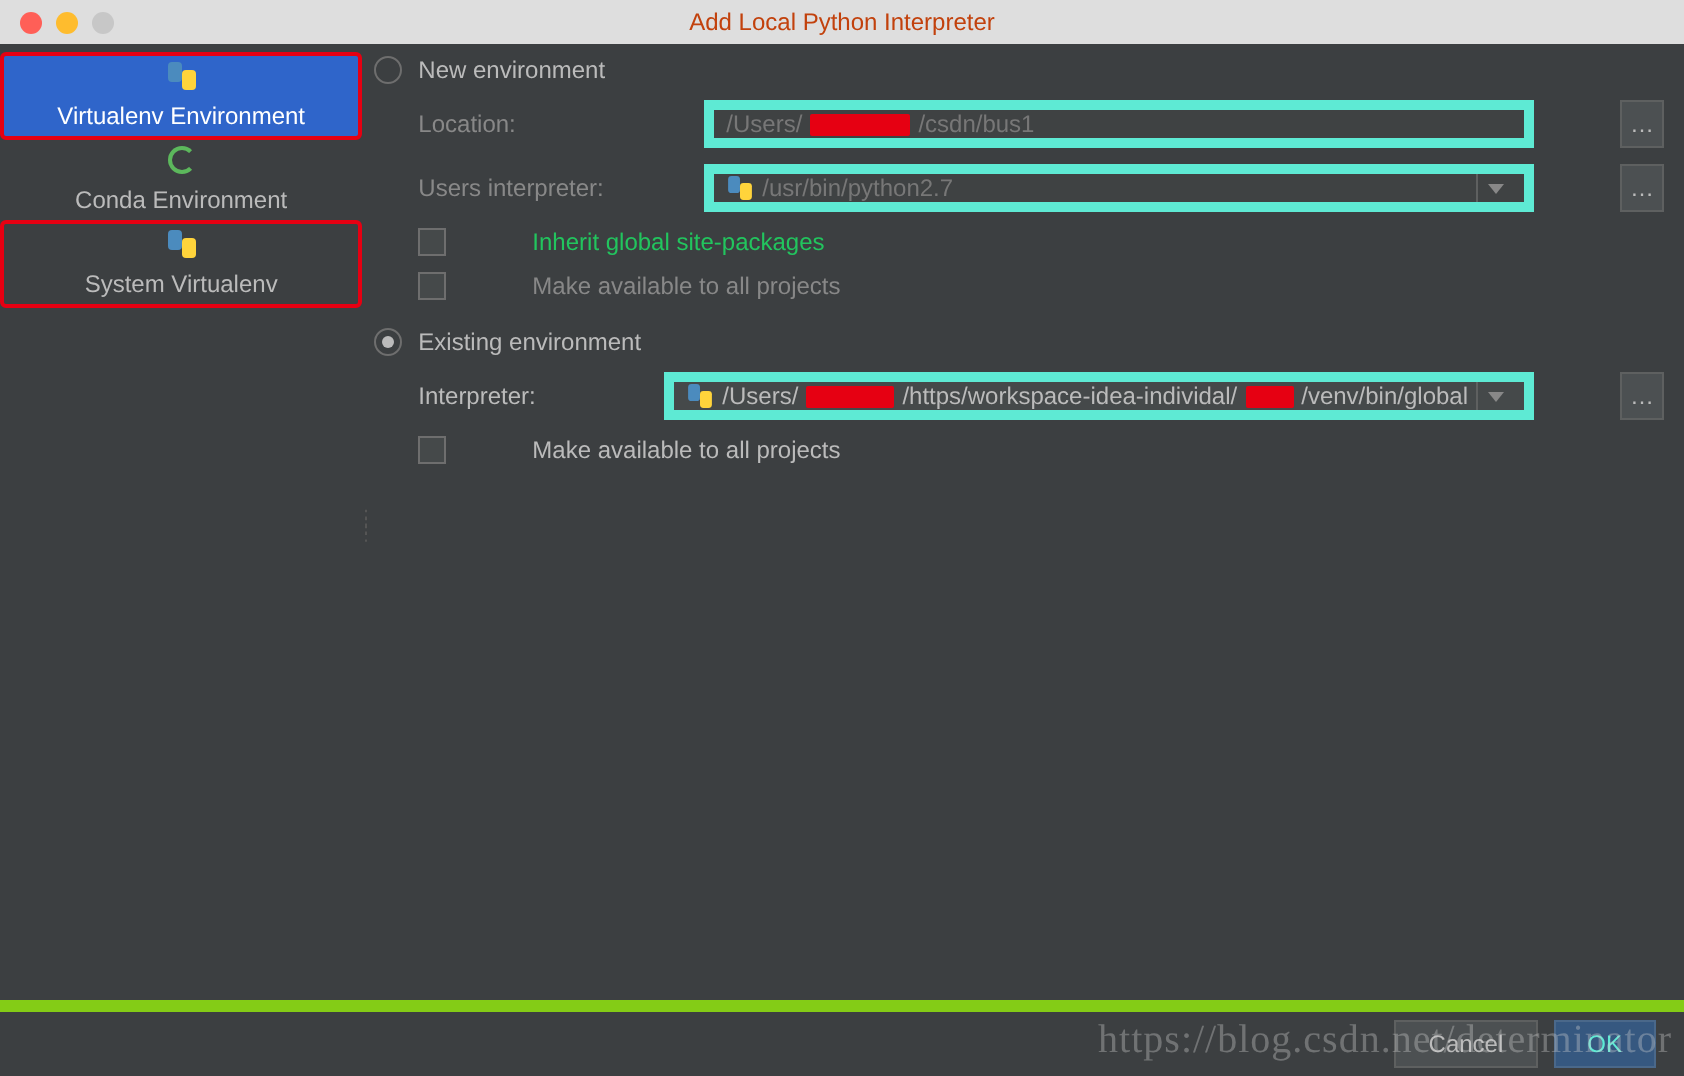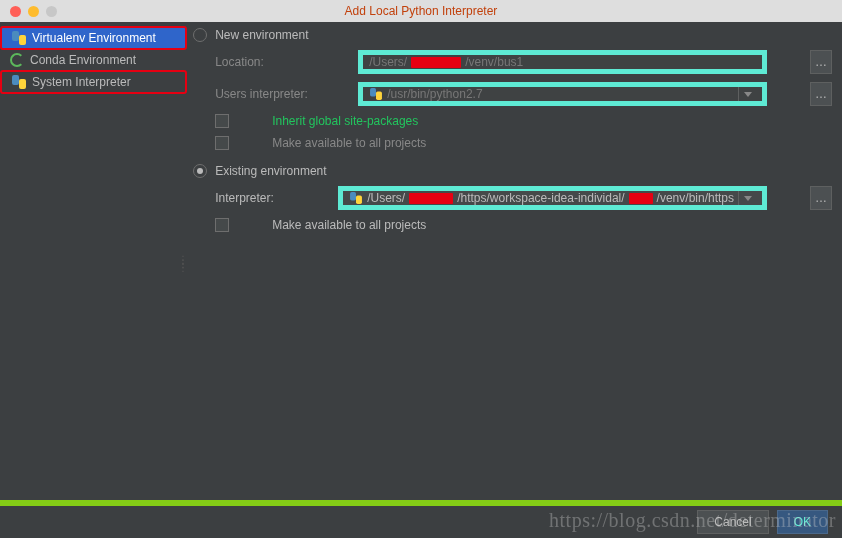--- a/index.html
+++ b/index.html
@@ -35,20 +35,21 @@
   }
   .sidebar {
     width: 200px;
     display: flex; flex-direction: column;
     padding-top: 4px;
   }
   .sidebar-item {
     display: flex; align-items: center; gap: 6px;
     padding: 3px 10px;
     cursor: pointer;
+    flex-direction: column;
   }
   .sidebar-item.selected { background: #2f65ca; color: #fff; }
   .red-frame { border: 2px solid #e60012; border-radius: 3px; }
   .py-icon {
     width: 14px; height: 14px; display: inline-block;
     position: relative;
   }
   .py-icon::before, .py-icon::after {
     content: ''; position: absolute; width: 7px; height: 10px; border-radius: 2px;
   }
@@ -143,36 +144,36 @@
     <div class="sidebar-item selected red-frame">
       <span class="py-icon"></span>
       <span>Virtualenv Environment</span>
     </div>
     <div class="sidebar-item">
       <span class="conda-icon"></span>
       <span>Conda Environment</span>
     </div>
     <div class="sidebar-item red-frame">
       <span class="py-icon"></span>
-      <span>System Interpreter</span>
+      <span>System Virtualenv</span>
     </div>
   </div>
 
   <div class="main">
     <div class="row">
       <span class="radio"></span>
       <span>New environment</span>
     </div>
 
     <div class="row indent">
       <span class="field-label">Location:</span>
       <div class="input disabled">
         <span>/Users/</span>
         <span class="redacted" style="width:50px"></span>
-        <span>/venv/bus1</span>
+        <span>/csdn/bus1</span>
       </div>
       <div class="browse-btn">…</div>
     </div>
 
     <div class="row indent">
       <span class="field-label">Users interpreter:</span>
       <div class="input disabled">
         <span class="py-icon" style="transform:scale(0.85)"></span>
         <span>/usr/bin/python2.7</span>
         <span class="dropdown-arrow">
@@ -197,21 +198,21 @@
     </div>
 
     <div class="row indent">
       <span class="field-label active" style="width:80px">Interpreter:</span>
       <div class="input">
         <span class="py-icon" style="transform:scale(0.85)"></span>
         <span>/Users/</span>
         <span class="redacted" style="width:44px"></span>
         <span>/https/workspace-idea-individal/</span>
         <span class="redacted" style="width:24px"></span>
-        <span>/venv/bin/https</span>
+        <span>/venv/bin/global</span>
         <span class="dropdown-arrow">
             <span class="chev"></span>
           </span>
       </div>
       <div class="browse-btn">…</div>
     </div>
 
     <div class="row indent">
       <span class="checkbox"></span>
       <span>Make available to all projects</span>

